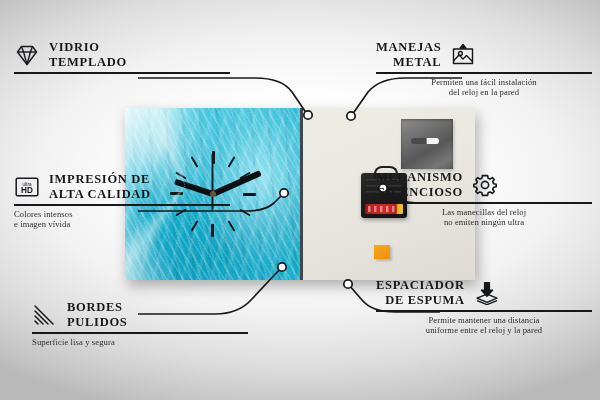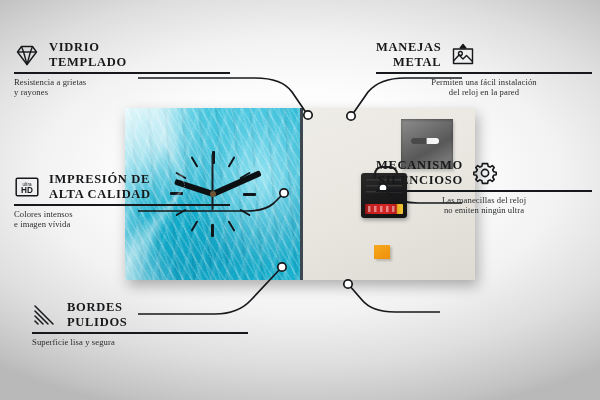--- a/index.html
+++ b/index.html
@@ -100,21 +100,21 @@
     color:#2a2c2f;margin-top:3px;white-space:pre-line;letter-spacing:.1px;
   }
   .callout.right .desc{text-align:center;}
   .ico{width:26px;height:24px;flex:0 0 26px;}
   .ico svg{display:block;width:26px;height:24px;}
 
   #c1{left:14px;top:40px;}
   #c2{left:14px;top:172px;}
   #c3{left:32px;top:280px;margin-top:20px;}
   #c4{right:8px;top:40px;}
-  #c5{right:8px;top:158px;}
+  #c5{right:8px;top:170px;}
   #c6{right:8px;top:278px;}
 
   #wires{position:absolute;inset:0;pointer-events:none;}
 </style>
 </head>
 <body>
 
 <div id="stage">
 
   <div id="product">
@@ -204,22 +204,20 @@
           <path d="M3.5 9 L13 21.5 L22.5 9 L18.5 3.5 L7.5 3.5 Z"></path>
           <path d="M3.5 9 H22.5"></path>
               <path d="M7.5 3.5 L9.6 9 L13 21.5 L16.4 9 L18.5 3.5"></path>
         </g>
           </svg>
       </span>
       <span class="ttl">VIDRIO
 TEMPLADO</span>
     </div>
     <div class="rule"></div>
-    <div class="desc">Resistencia a grietas
-y rayones</div>
   </div>
 
   <div class="callout left" id="c2">
     <div class="head">
       <span class="ico">
         <svg viewBox="0 0 26 24">
           <rect x="2.2" y="3.2" width="21.6" height="17.6" rx="1.4" fill="none" stroke="#16181b" stroke-width="1.5"></rect>
           <text x="13" y="10.6" text-anchor="middle" font-family="Liberation Sans, sans-serif" font-size="4.6" fill="#16181b">ultra</text>
           <text x="13" y="18.2" text-anchor="middle" font-family="Liberation Sans, sans-serif" font-size="8.2" font-weight="bold" fill="#16181b">HD</text>
         </svg>
@@ -282,14 +280,32 @@
           <circle cx="13" cy="12" r="3.6"></circle>
         </g>
           </svg>
       </span>
     </div>
     <div class="rule"></div>
     <div class="desc">Las manecillas del reloj
 no emiten ningún ultra</div>
   </div>
 
+  <div class="callout right" id="c6">
+    <div class="head">
+      <span class="ttl">ESPACIADOR
+DE ESPUMA</span>
+      <span class="ico">
+        <svg viewBox="0 0 26 24">
+            <g stroke="#16181b" stroke-width="1.4" fill="none" stroke-linejoin="round">
+          <path d="M10.6 1.8 h4.8 v7.4 h3.1 L13 15.2 L7.5 9.2 h3.1 z" fill="#16181b"></path>
+          <path d="M13 13.2 L23 17.2 L13 21.4 L3 17.2 z"></path>
+          <path d="M3 19.6 L13 23.6 L23 19.6"></path>
+        </g>
+          </svg>
+      </span>
+    </div>
+    <div class="rule"></div>
+    <div class="desc">Permite mantener una distancia
+uniforme entre el reloj y la pared</div>
+  </div>
 
 </div>
 
 </body></html>

